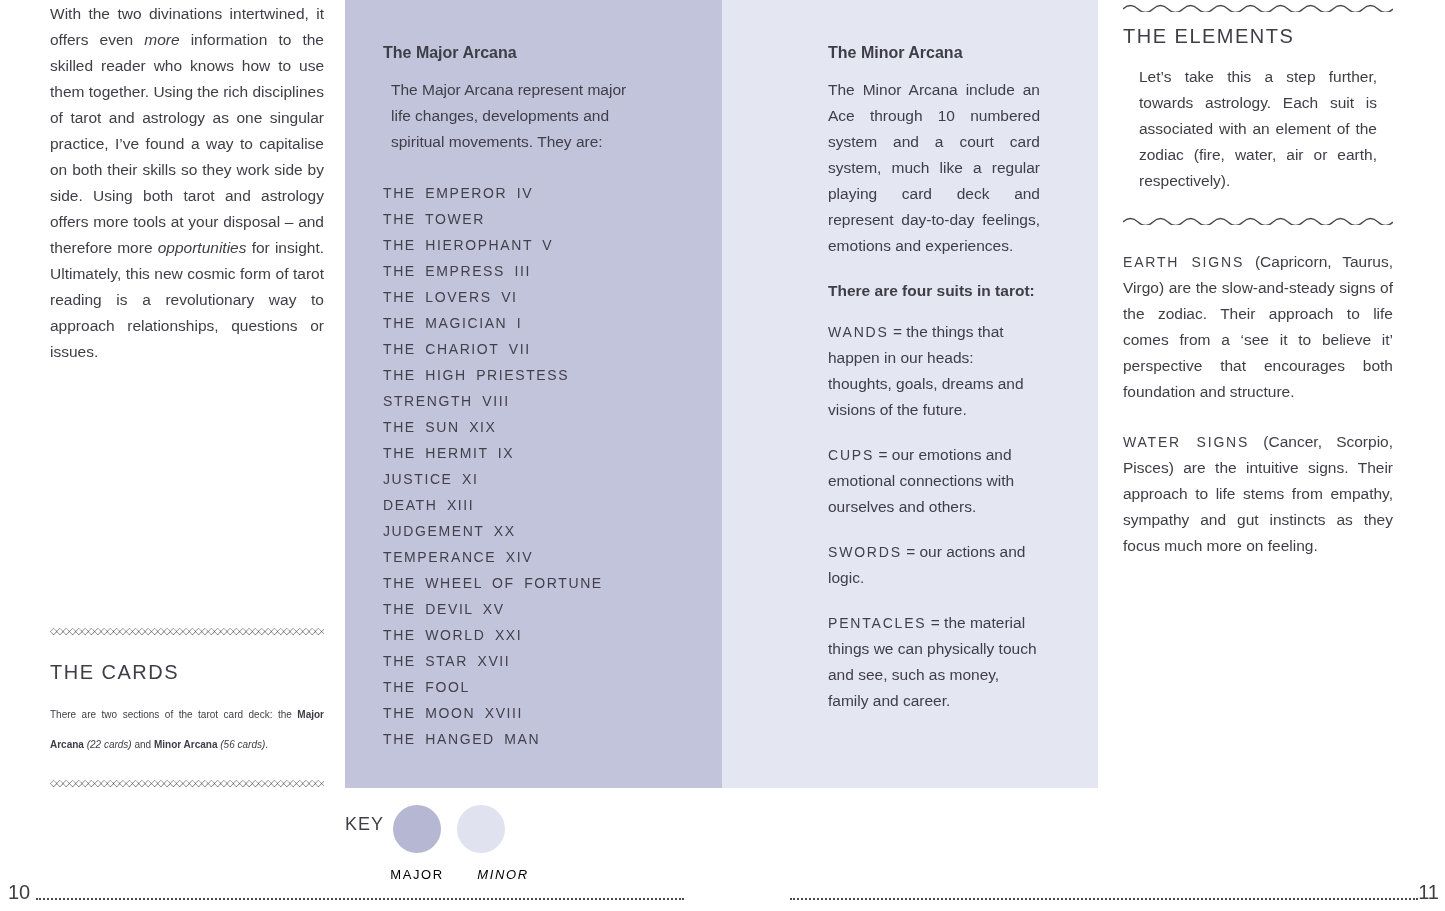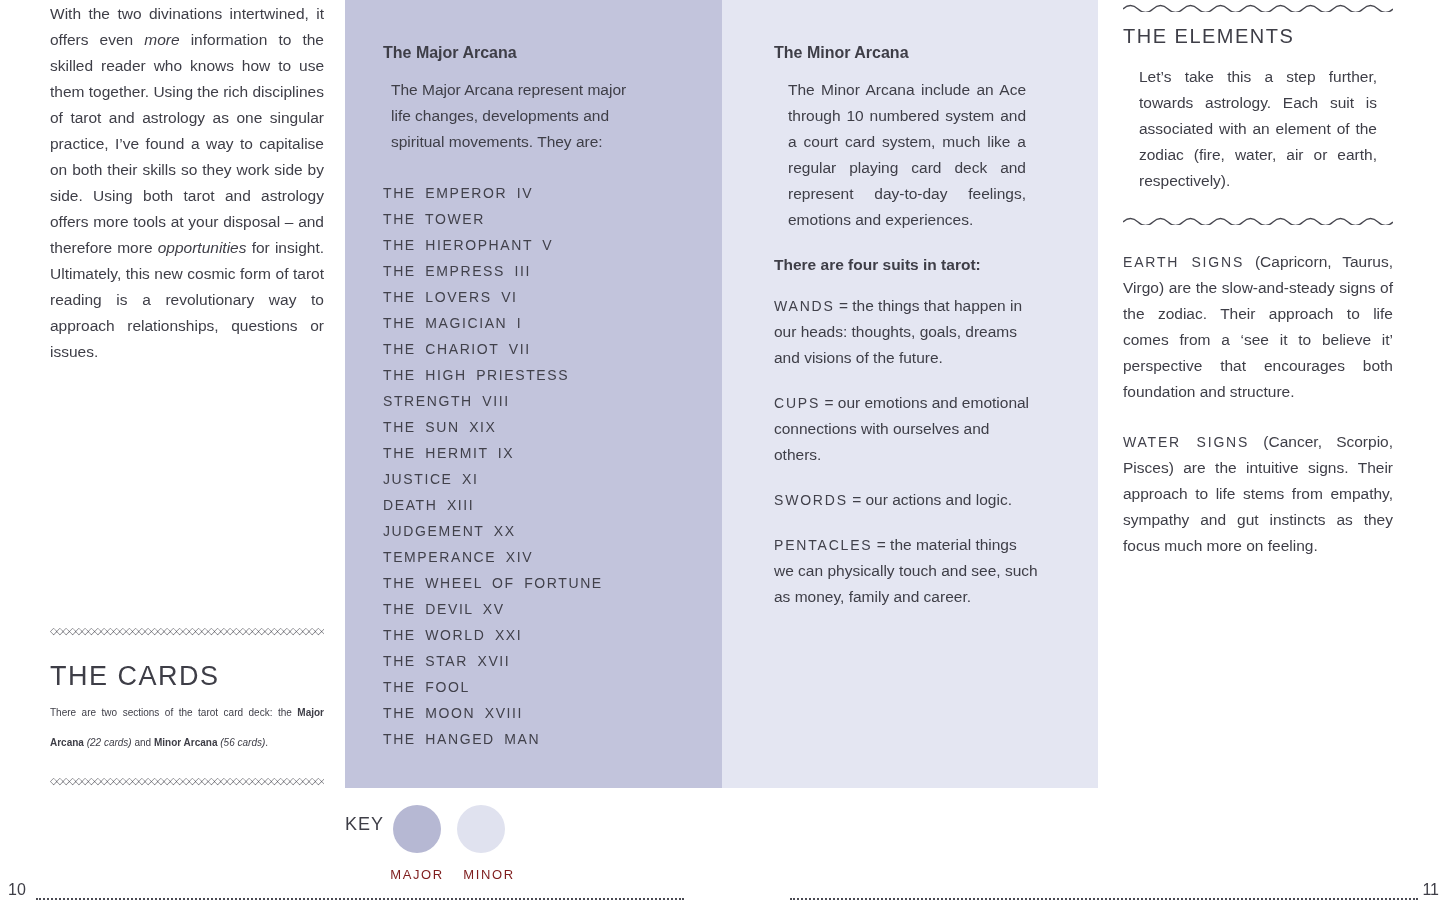--- a/index.html
+++ b/index.html
@@ -12,64 +12,64 @@
   
   .left-col{position:absolute;left:50px;top:1px;width:274px;}
   .intro-para{font-size:15.5px;line-height:26px;text-align:justify;margin:0;}
   .intro-para .it{font-style:italic;}
 
   .cards-block{position:absolute;left:50px;top:624px;width:274px;}
   .diamond-divider{
     font-size:9.5px;letter-spacing:-1px;white-space:nowrap;overflow:hidden;
     color:#4a4a52;height:13px;line-height:13px;width:274px;
   }
-  .cards-heading{font-size:27px;letter-spacing:1.5px;margin:24px 0 6px 0;font-weight:normal;}
+  .cards-heading{font-size:20px;letter-spacing:1.5px;margin:24px 0 16px 0;font-weight:normal;}
   .cards-para{font-size:10px;line-height:30px;text-align:justify;margin:0 0 16px 0;}
   .cards-para .b{font-weight:bold;}
   .cards-para .it{font-style:italic;}
 
   
   .major-panel{
     position:absolute;left:345px;top:0;width:377px;height:788px;
     background:#c2c4dc;box-sizing:border-box;padding:44px 28px 0 38px;
   }
   .panel-title{font-size:16px;font-weight:bold;margin:0 0 15px 0;}
   .panel-desc{font-size:15.5px;line-height:26px;margin:8px;max-width:252px;}
   .card-list{margin-top:25px;font-size:14px;letter-spacing:1.6px;word-spacing:4px;line-height:26px;color:#41414b;}
 
   
   .minor-panel{
     position:absolute;left:722px;top:0;width:376px;height:788px;
-    background:#e4e6f2;box-sizing:border-box;padding:44px 58px 0 52px;
+    background:#e4e6f2;box-sizing:border-box;padding:44px 58px 0 106px;
   }
-  .minor-desc{font-size:15.5px;line-height:26px;text-align:justify;margin:14px;}
+  .minor-desc{font-size:15.5px;line-height:26px;text-align:justify;margin:0;}
   .suits-heading{font-size:15.5px;font-weight:bold;margin:23px 0 0 0;}
   .suit{margin-top:19px;font-size:15.5px;line-height:26px;}
   .suit-name{font-size:14px;letter-spacing:1.8px;color:#41414b;}
 
   
   .elements-col{position:absolute;left:1123px;top:2px;width:270px;}
   .wavy{display:block;margin:0;}
   .wavy-2{margin-top:21px;}
   .elements-heading{font-size:20px;letter-spacing:1.5px;margin:13px 0 6px 0;font-weight:normal;}
   .elements-intro{font-size:15.5px;line-height:26px;text-align:justify;margin:16px;}
   .sign-para{margin-top:24px;font-size:15.5px;line-height:26px;text-align:justify;}
   .sign-name{font-size:14px;letter-spacing:1.8px;color:#41414b;}
 
   
   .key-label{position:absolute;left:345px;top:814px;font-size:18px;letter-spacing:1px;}
   .key-circle{position:absolute;top:805px;width:48px;height:48px;border-radius:50%;}
   .key-circle.major{left:393px;background:#b6b8d3;}
   .key-circle.minor{left:457px;background:#e0e2ef;}
-  .key-caption{position:absolute;top:867px;font-size:13px;letter-spacing:1.6px;text-align:center;color:#7f1d1d;}
+  .key-caption{position:absolute;top:867px;font-size:13px;letter-spacing:1.6px;text-align:center;color:#000000;}
   .key-caption.major{left:385px;width:64px;}
-  .key-caption.minor{left:457px;width:64px;}
+  .key-caption.minor{left:471px;width:64px;font-style:italic;}
 
   
-  .page-num{position:absolute;top:881px;font-size:16px;}
+  .page-num{position:absolute;top:881px;font-size:20px;}
   .page-num.left{left:8px;}
   .page-num.right{right:6px;}
   .dotline{position:absolute;top:882px;height:16px;border-bottom:2.5px dotted #4a4a52;}
   .dotline.left{left:36px;width:648px;}
   .dotline.right{left:790px;width:628px;}
 </style>
 </head>
 <body>
 
 <div class="left-col">

